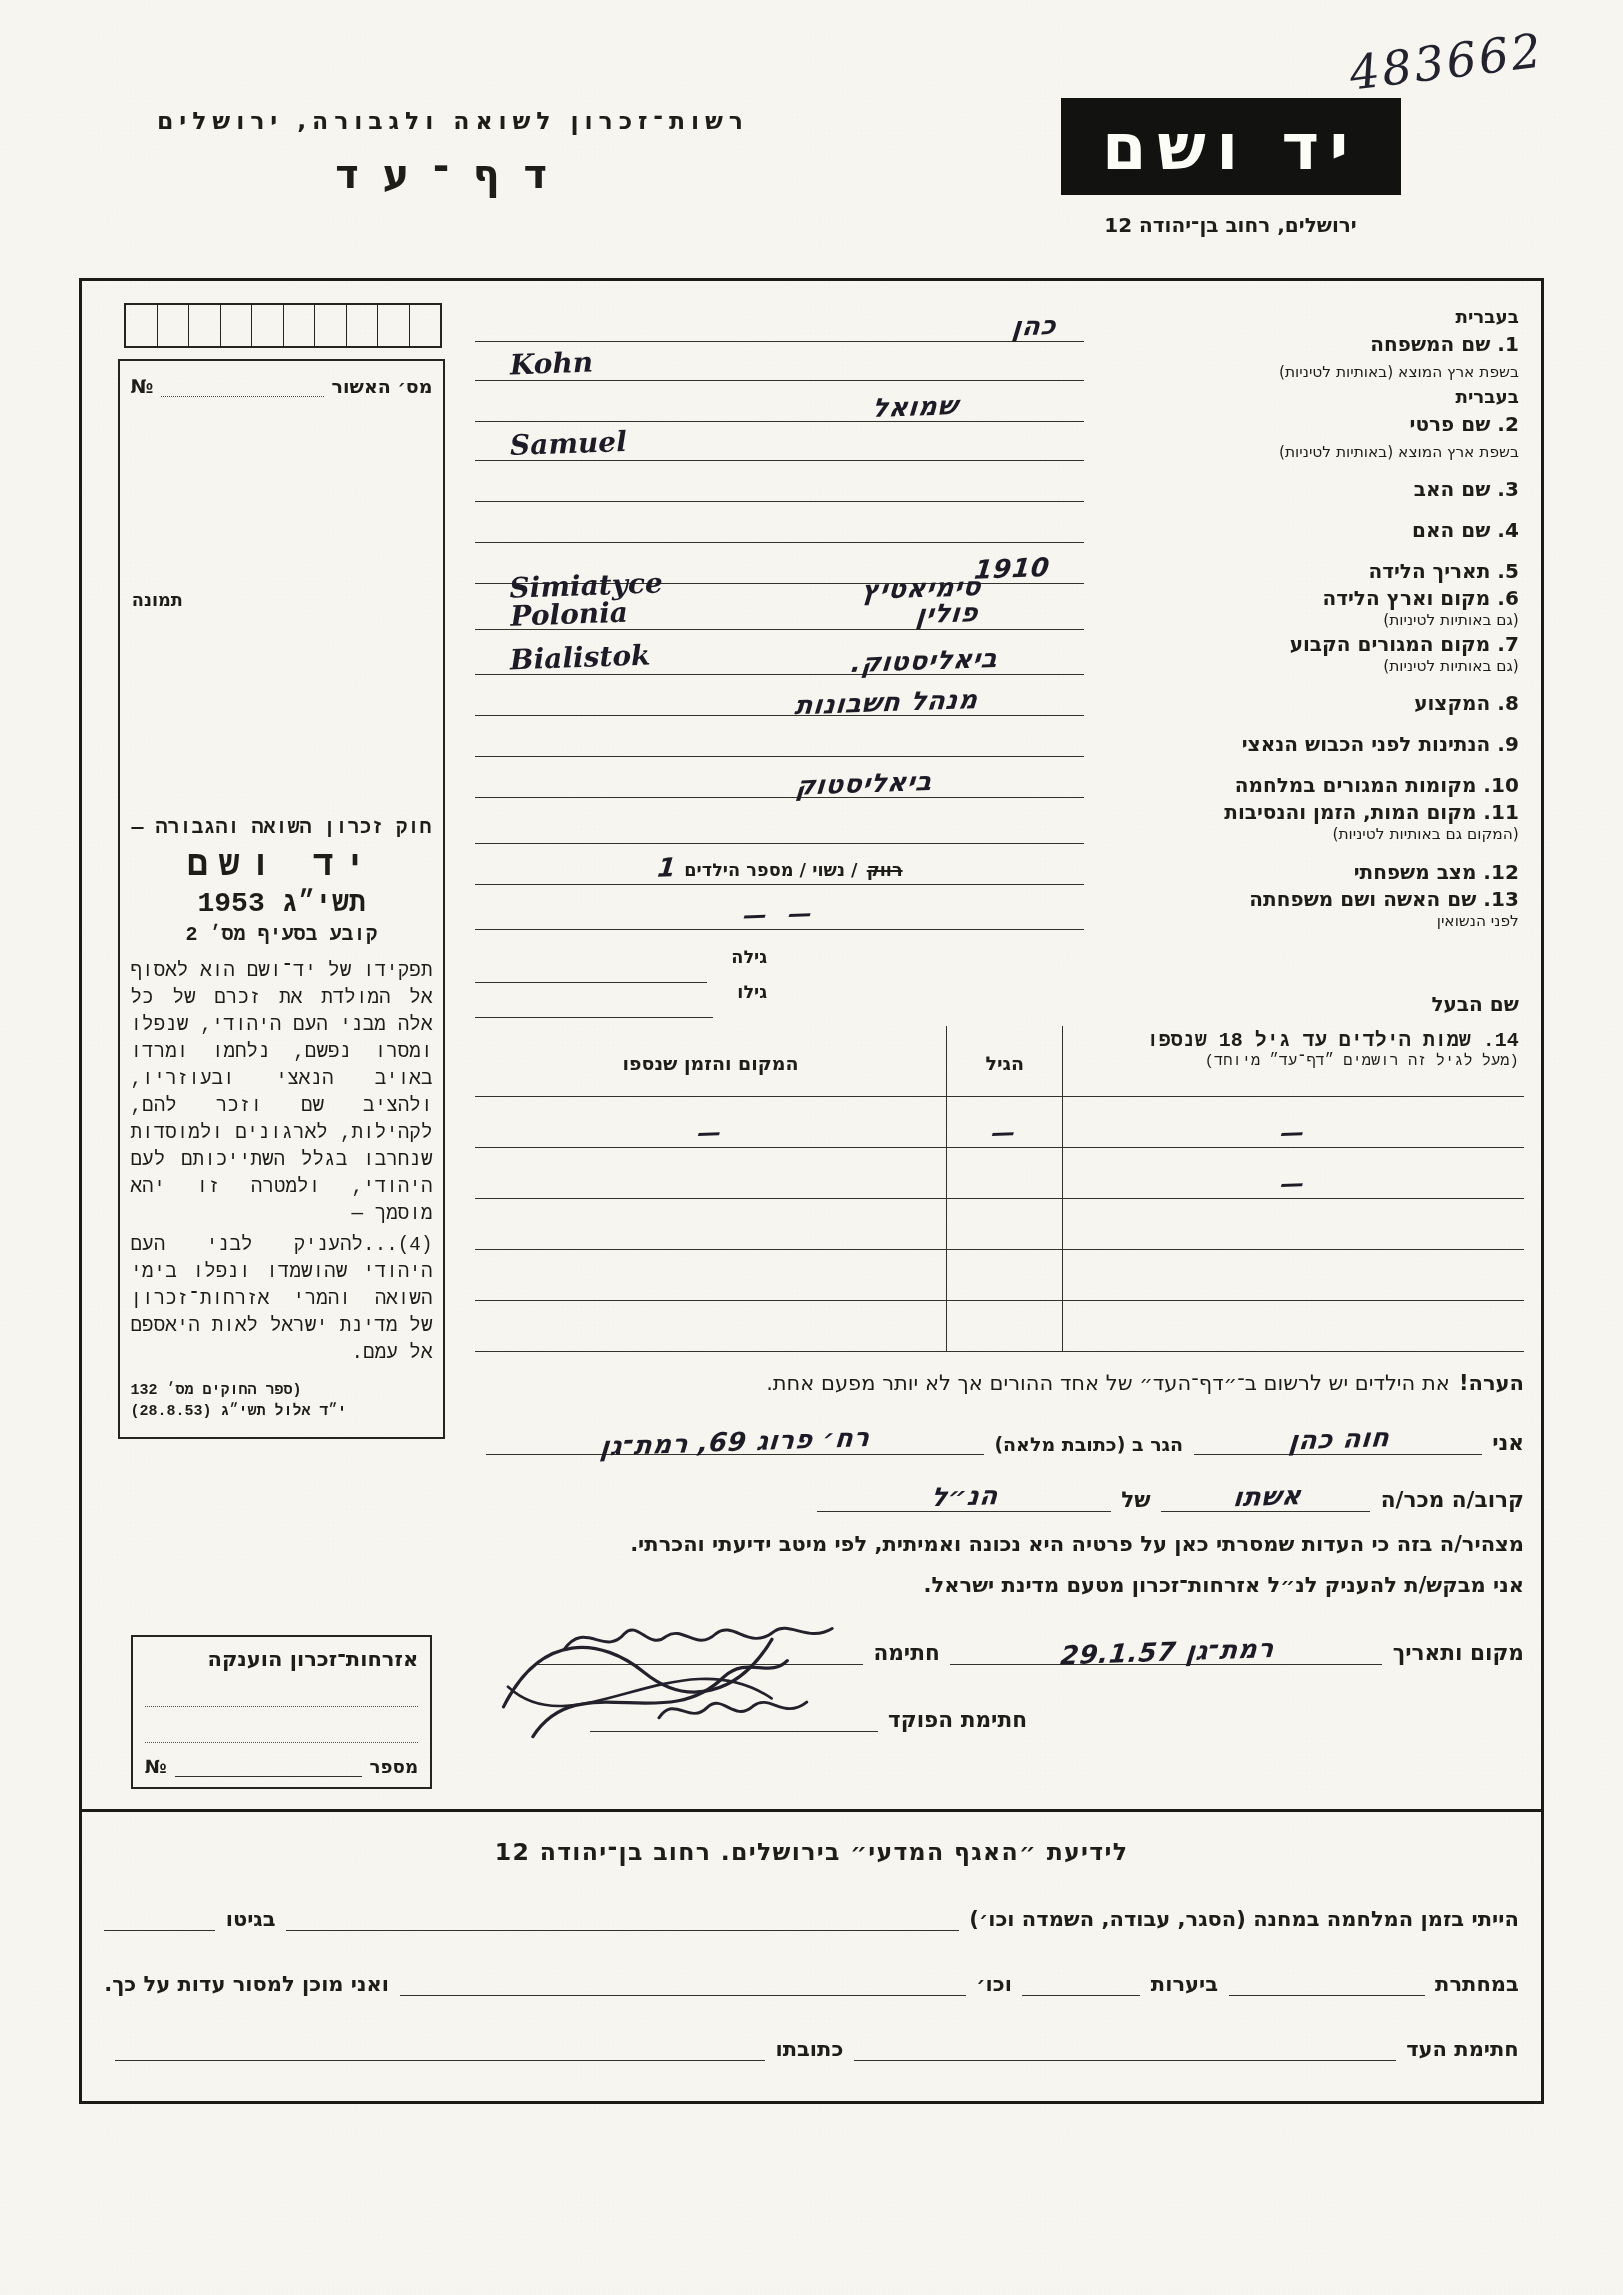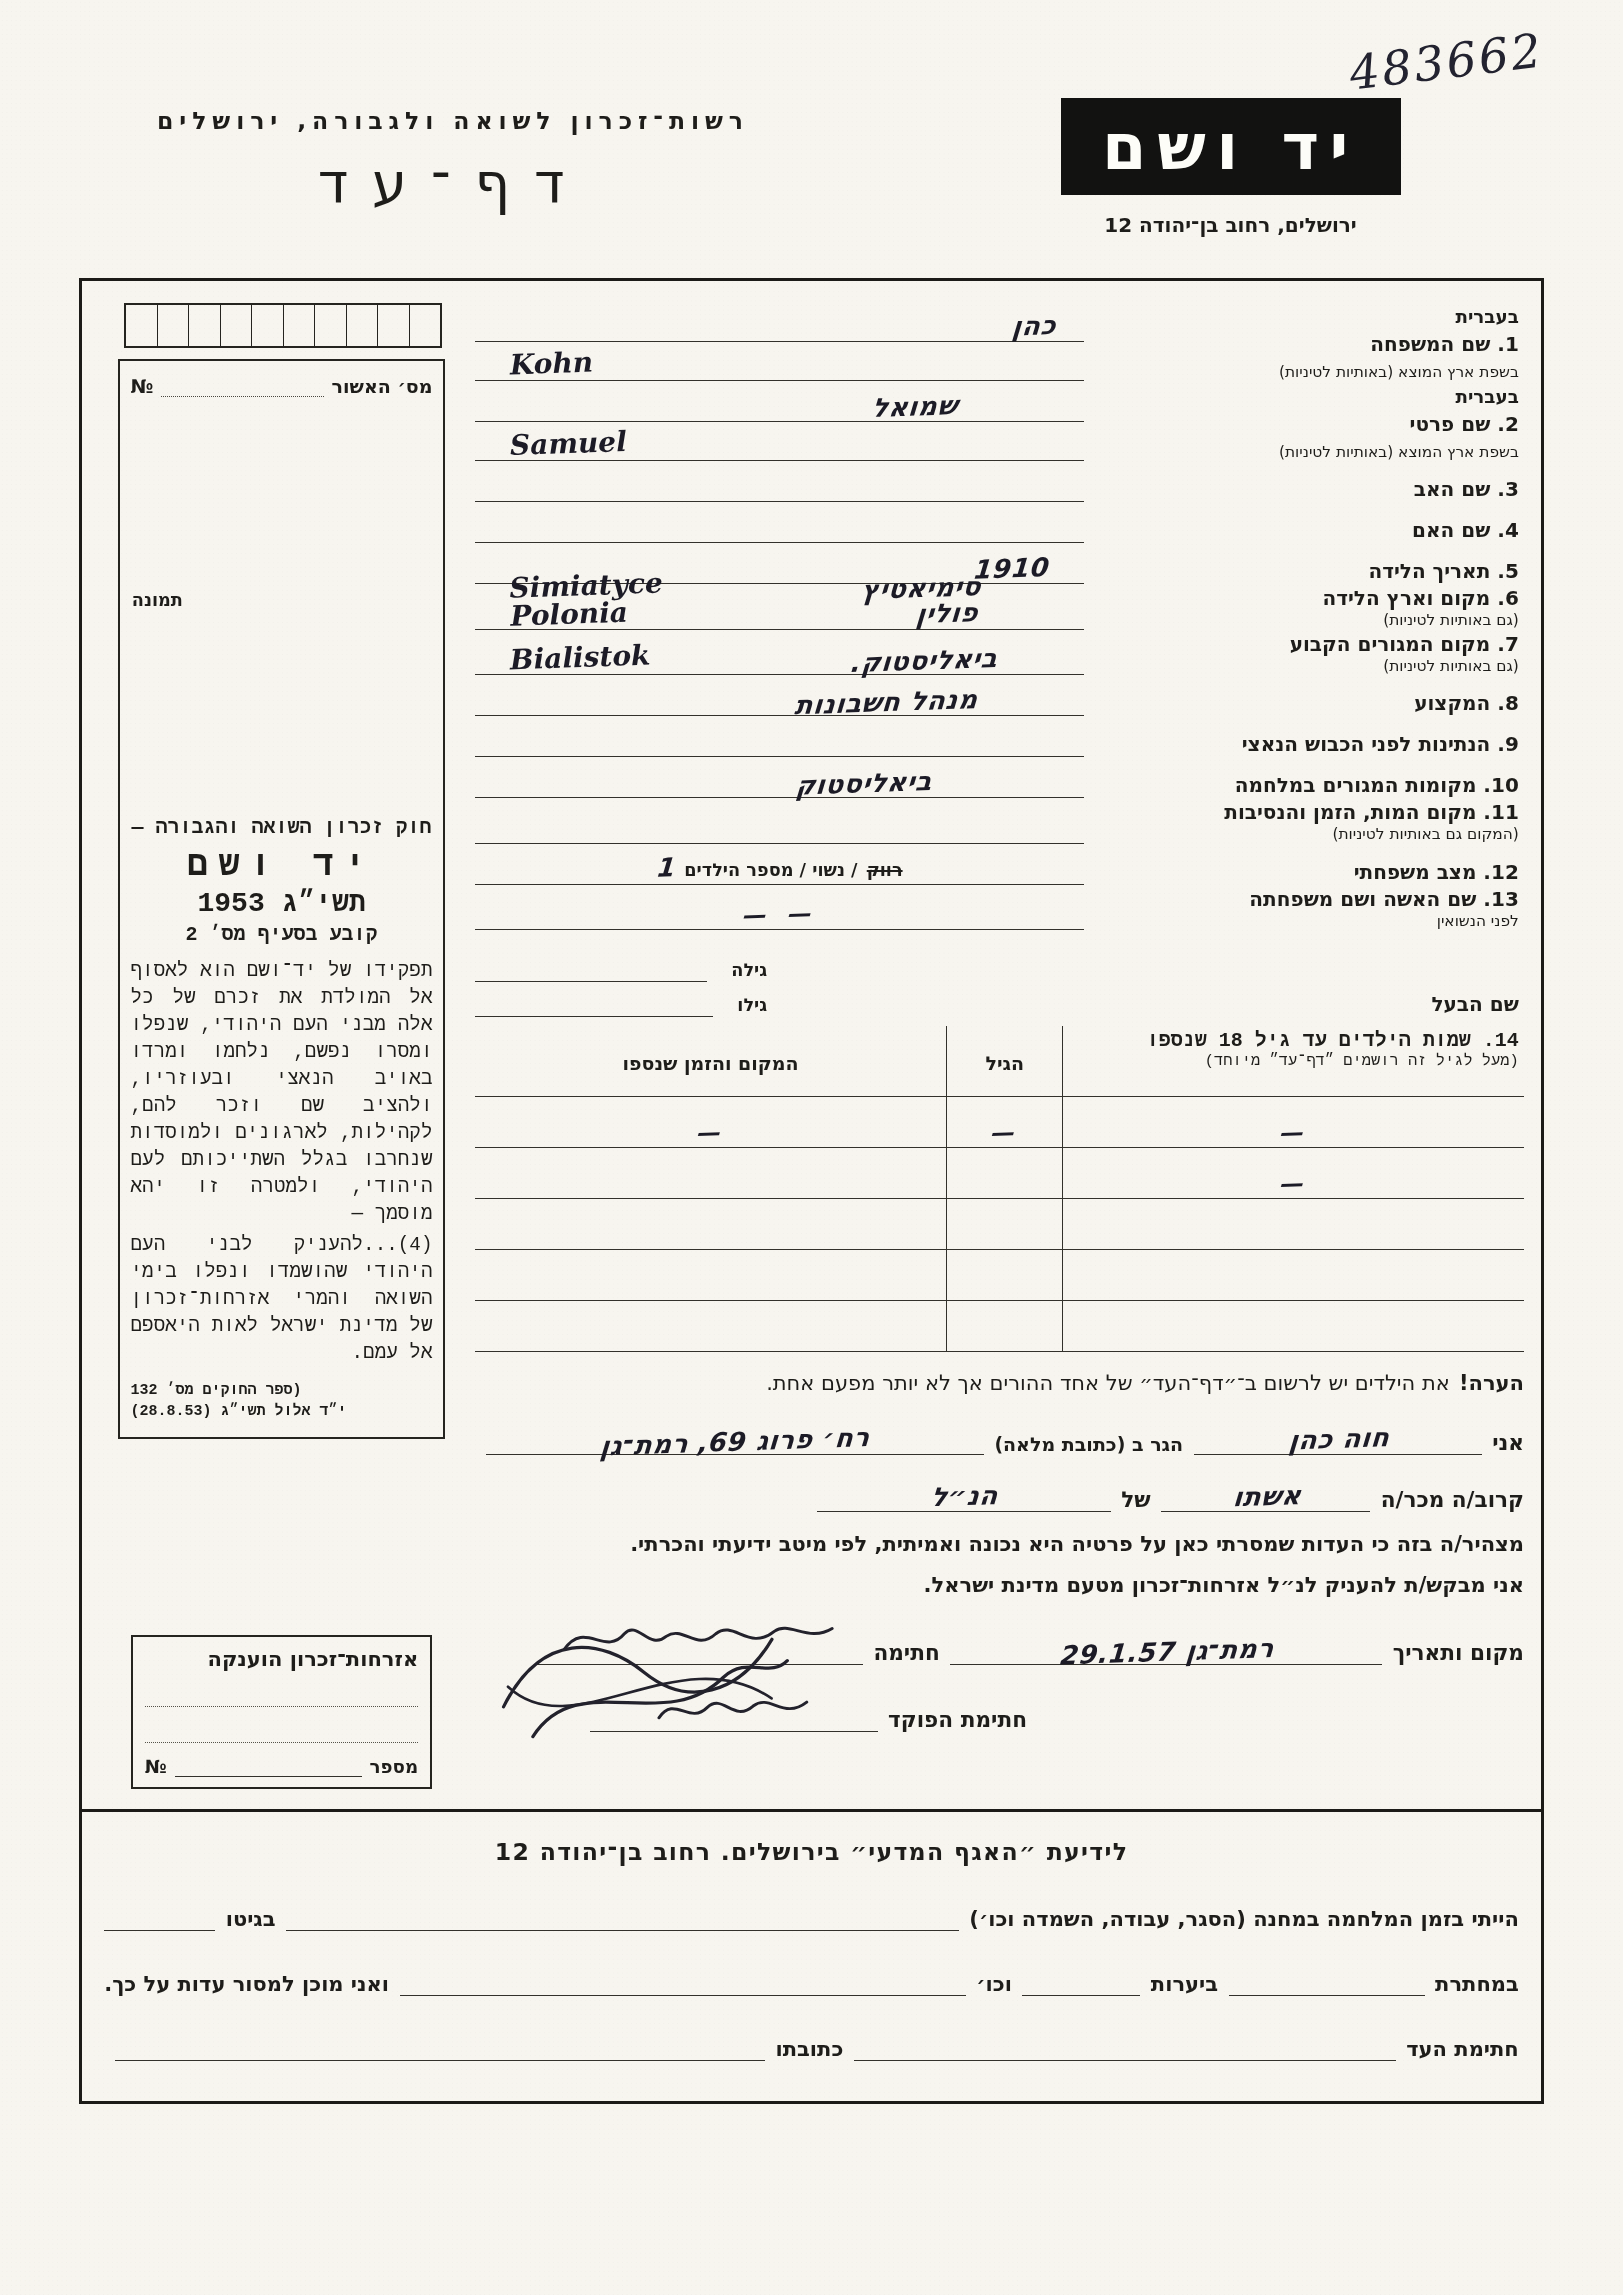--- a/index.html
+++ b/index.html
@@ -21,21 +21,21 @@
     letter-spacing:2.6px;
   }
   
   .header{display:flex;justify-content:space-between;align-items:flex-start;padding:98px 216px 0 157px;}
   .logo-col{width:353px;text-align:center;flex:none;}
   .logo-box{width:340px;height:97px;background:#121211;color:#fdfdf8;display:flex;align-items:center;justify-content:center;
     font-weight:bold;font-size:64px;letter-spacing:10.5px;margin:0 auto;}
   .logo-address{margin-top:18.3px;font-size:20px;font-weight:bold;white-space:nowrap;}
   .titles{text-align:center;margin-top:9.2px;}
   .org-line{font-size:23.6px;font-weight:bold;letter-spacing:5.9px;white-space:nowrap;}
-  .main-title{font-size:56px;font-weight:normal;letter-spacing:23.6px;margin:15.7px 0 10.5px;}
+  .main-title{font-size:40px;font-weight:bold;letter-spacing:23.6px;margin:15.7px 0 10.5px;}
   .subtitle{font-size:23px;font-weight:bold;letter-spacing:7.2px;white-space:nowrap;}
   
   .form-box{margin:41px 79px 0;border:3.3px solid #1c1b18;padding:22px 17px 30px;}
   .form-body{display:flex;gap:17px;}
   .fmain{flex:1;min-width:0;}
   .fside{width:359px;flex:none;}
   .prompt{font-weight:bold;font-size:22px;margin-bottom:10.5px;}
   
   .frow{display:flex;align-items:stretch;margin-bottom:2px;}
   .flabel{width:435px;flex:none;text-align:right;padding-right:5.2px;display:flex;flex-direction:column;justify-content:flex-end;}
@@ -53,21 +53,21 @@
       color:#1c1b26;direction:ltr;unicode-bidi:embed;transform:rotate(-2deg);line-height:1;padding-bottom:2.6px;}
   .hw.dash{font-size:23.6px;letter-spacing:6.5px;}
   .mr30{margin-right:19.6px}.mr40{margin-right:26px}.mr120{margin-right:79px}
   .mr150{margin-right:98px}.mr180{margin-right:118px}.mr220{margin-right:144px}
   .push-left{margin-right:auto;margin-left:26px;}
   .printed{font-size:17.7px;font-weight:bold;padding-bottom:3.9px;}
   .struck{text-decoration:line-through;text-decoration-thickness:2px;}
   
   .husband{min-height:85px;}
   .age-rows{width:48%;align-self:flex-end;}
-  .age-row{display:flex;align-items:flex-end;height:35px;gap:24px;}
+  .age-row{display:flex;height:35px;gap:24px;}
   .age-label{font-size:17.7px;font-weight:bold;padding-bottom:2.6px;}
   .age-line{flex:1;border-bottom:1.6px solid #33312b;height:100%;}
   
   .ch-table{margin-top:9.2px;}
   .ch-row{display:flex;}
   .ch-cell{display:flex;align-items:flex-end;justify-content:center;min-width:0;}
   .ch-name{flex:44 0 0;border-bottom:1.6px solid #33312b;}
   .ch-age{flex:11 0 0;border-left:1.6px solid #33312b;border-right:1.6px solid #33312b;border-bottom:1.6px solid #33312b;}
   .ch-place{flex:45 0 0;border-bottom:1.6px solid #33312b;}
   .ch-head .ch-cell{align-items:flex-start;padding-top:2.6px;}

